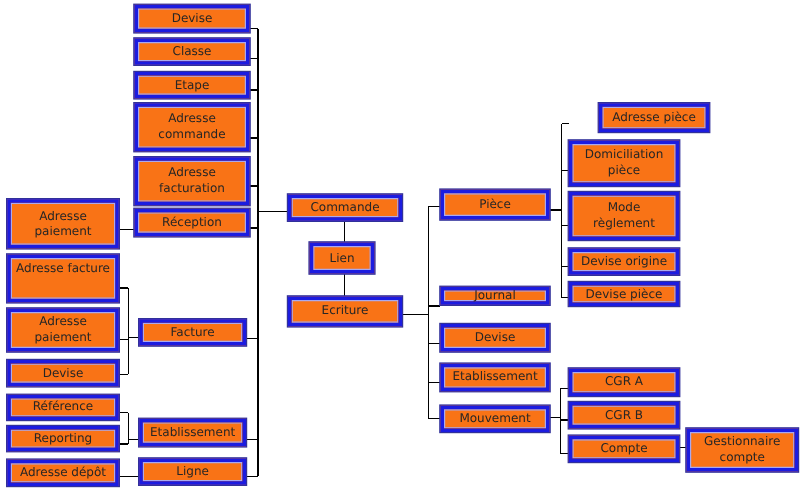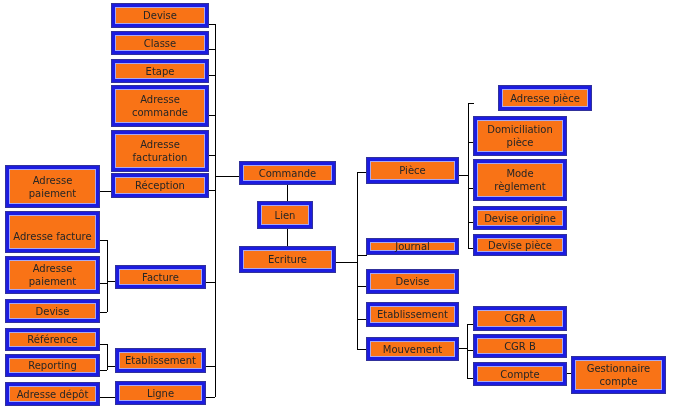--- a/index.html
+++ b/index.html
@@ -33,21 +33,21 @@
     align-items: center;
     justify-content: center;
     text-align: center;
     font-size: 10px;
     line-height: 1.3;
     color: #262626;
     z-index: 2;
   }
   .node.valign-top {
     justify-content: flex-start;
-    padding-top: 15px;
+    padding-top: 3px;
   }
   .node span {
     display: block;
     white-space: nowrap;
   }
 </style>
 </head>
 <body>
 
 <div class="canvas" style="background: rgb(255, 255, 255);">

